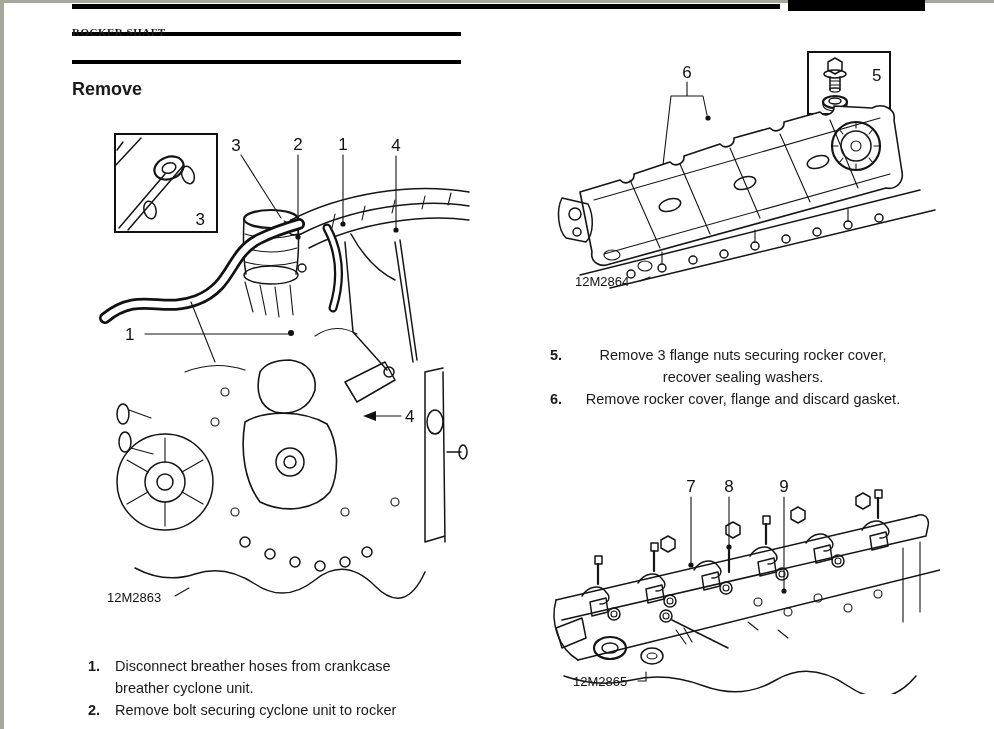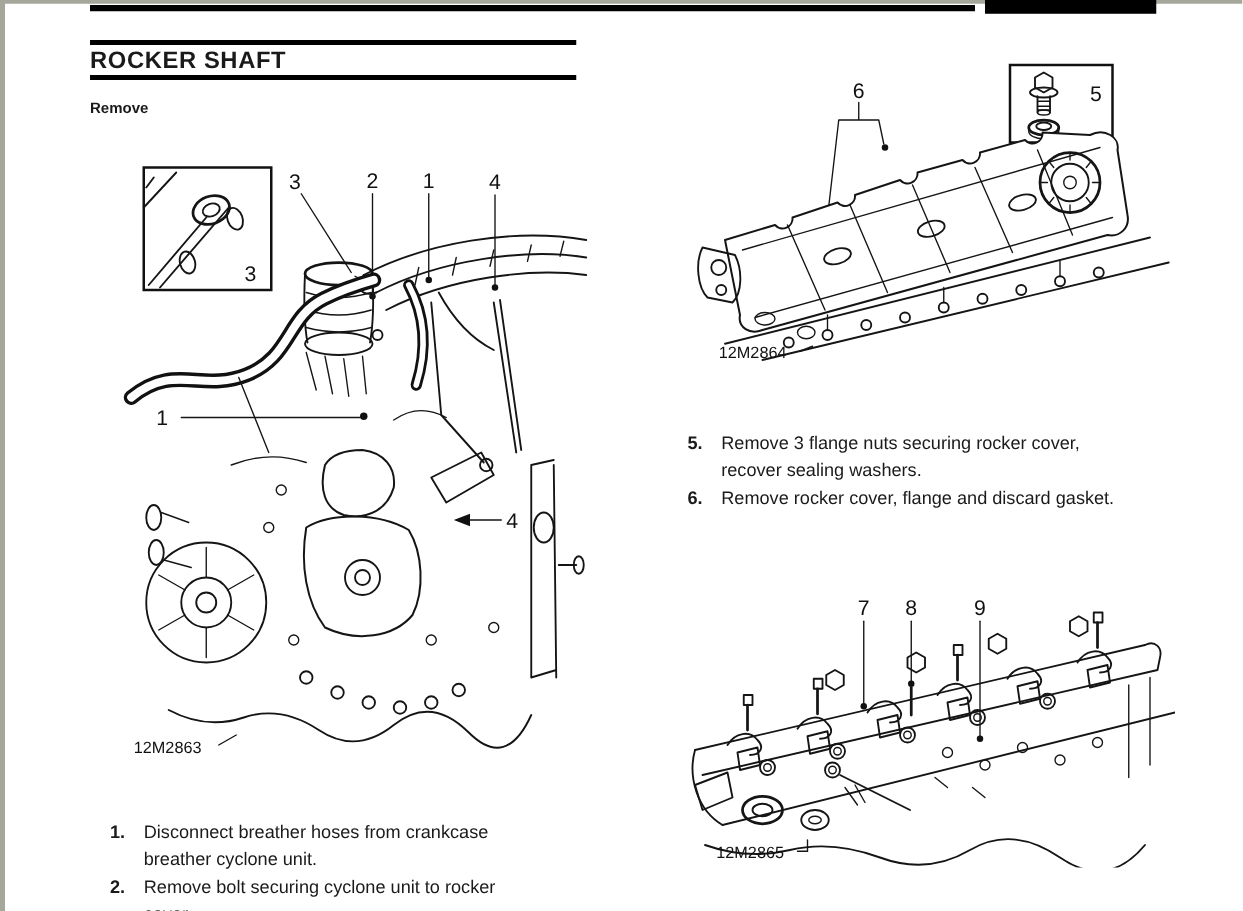--- a/index.html
+++ b/index.html
@@ -9,30 +9,30 @@
   }
   .abs{position:absolute;}
   
   .border-top{left:0;top:0;width:994px;height:3px;background:#a5a79a;}
   .border-left{left:0;top:0;width:4px;height:729px;background:#a5a79a;}
   
   .top-rule{left:72px;top:4px;width:708px;height:5px;background:#000;}
   .corner-tab{left:788px;top:0;width:137px;height:11px;background:#000;}
   .sec-rule-a{left:72px;top:32px;width:389px;height:4px;background:#000;}
   .sec-rule-b{left:72px;top:60px;width:389px;height:4px;background:#000;}
-  .section-title{left:72px;top:38px;font-size:19px;font-weight:bold;letter-spacing:.5px;}
-  .subsection-title{left:72px;top:79px;font-size:12px;font-weight:bold;}
+  .section-title{left:72px;top:26px;font-size:11px;font-weight:bold;letter-spacing:.5px;font-family:Liberation Serif, serif;}
+  .subsection-title{left:72px;top:79px;font-size:18px;font-weight:bold;}
   
   .steps{display:block;}
   .steps-left{left:88px;top:655px;width:345px;}
   .steps-right{left:550px;top:344px;width:365px;}
   .step{display:flex;font-size:14.5px;line-height:22px;}
   .step .num{width:27px;font-weight:bold;flex:0 0 auto;}
   .steps-left .txt{width:312px;}
-  .steps-right .txt{width:332px;}
+  .steps-right .txt{width:332px;text-align:center;}
   
   svg text{font-family:"Liberation Sans",sans-serif;fill:#111;}
   .callout{font-size:17px;}
   .cap{font-size:13px;}
   .ln{fill:none;stroke:#151515;stroke-width:1.5;stroke-linecap:round;stroke-linejoin:round;}
   .ln2{fill:none;stroke:#151515;stroke-width:2.2;stroke-linecap:round;stroke-linejoin:round;}
   .thin{fill:none;stroke:#151515;stroke-width:1.1;stroke-linecap:round;}
   .box{fill:#fff;stroke:#111;stroke-width:2;}
   .hose-o{fill:none;stroke:#111;stroke-width:12;stroke-linecap:round;}
   .hose-i{fill:none;stroke:#fff;stroke-width:6.5;stroke-linecap:round;}

